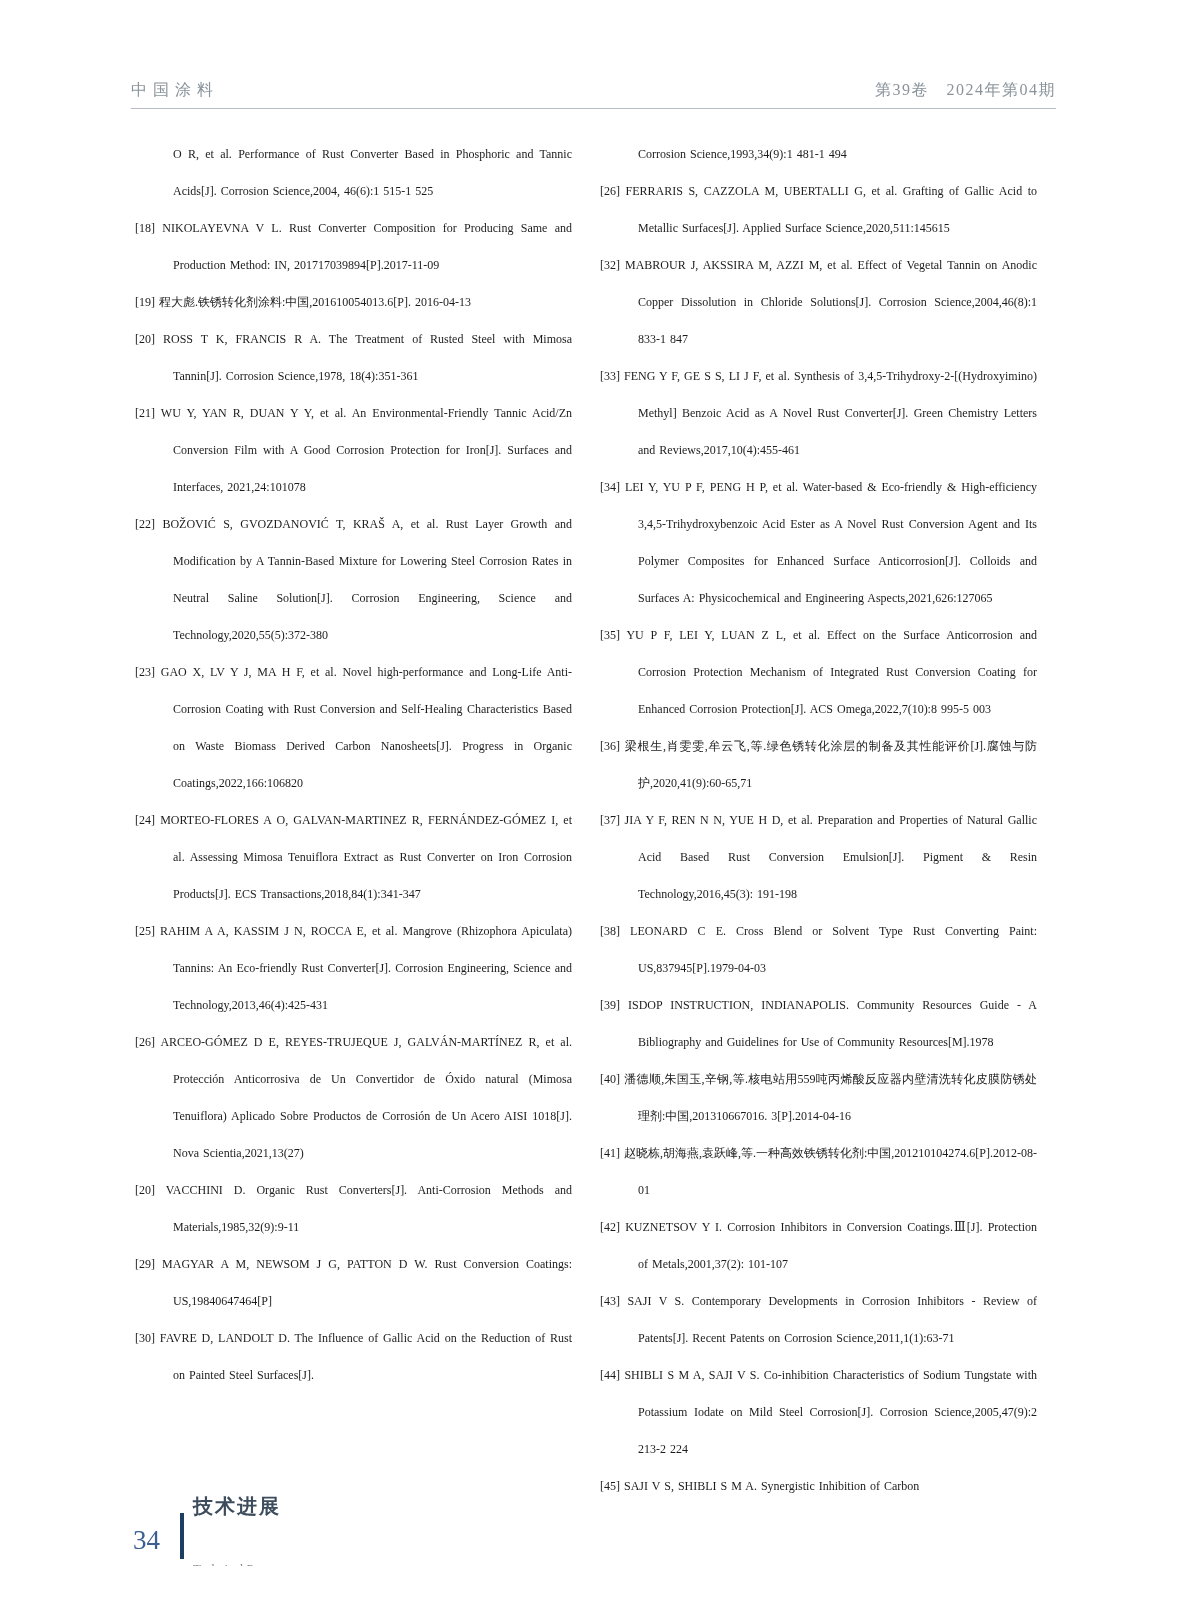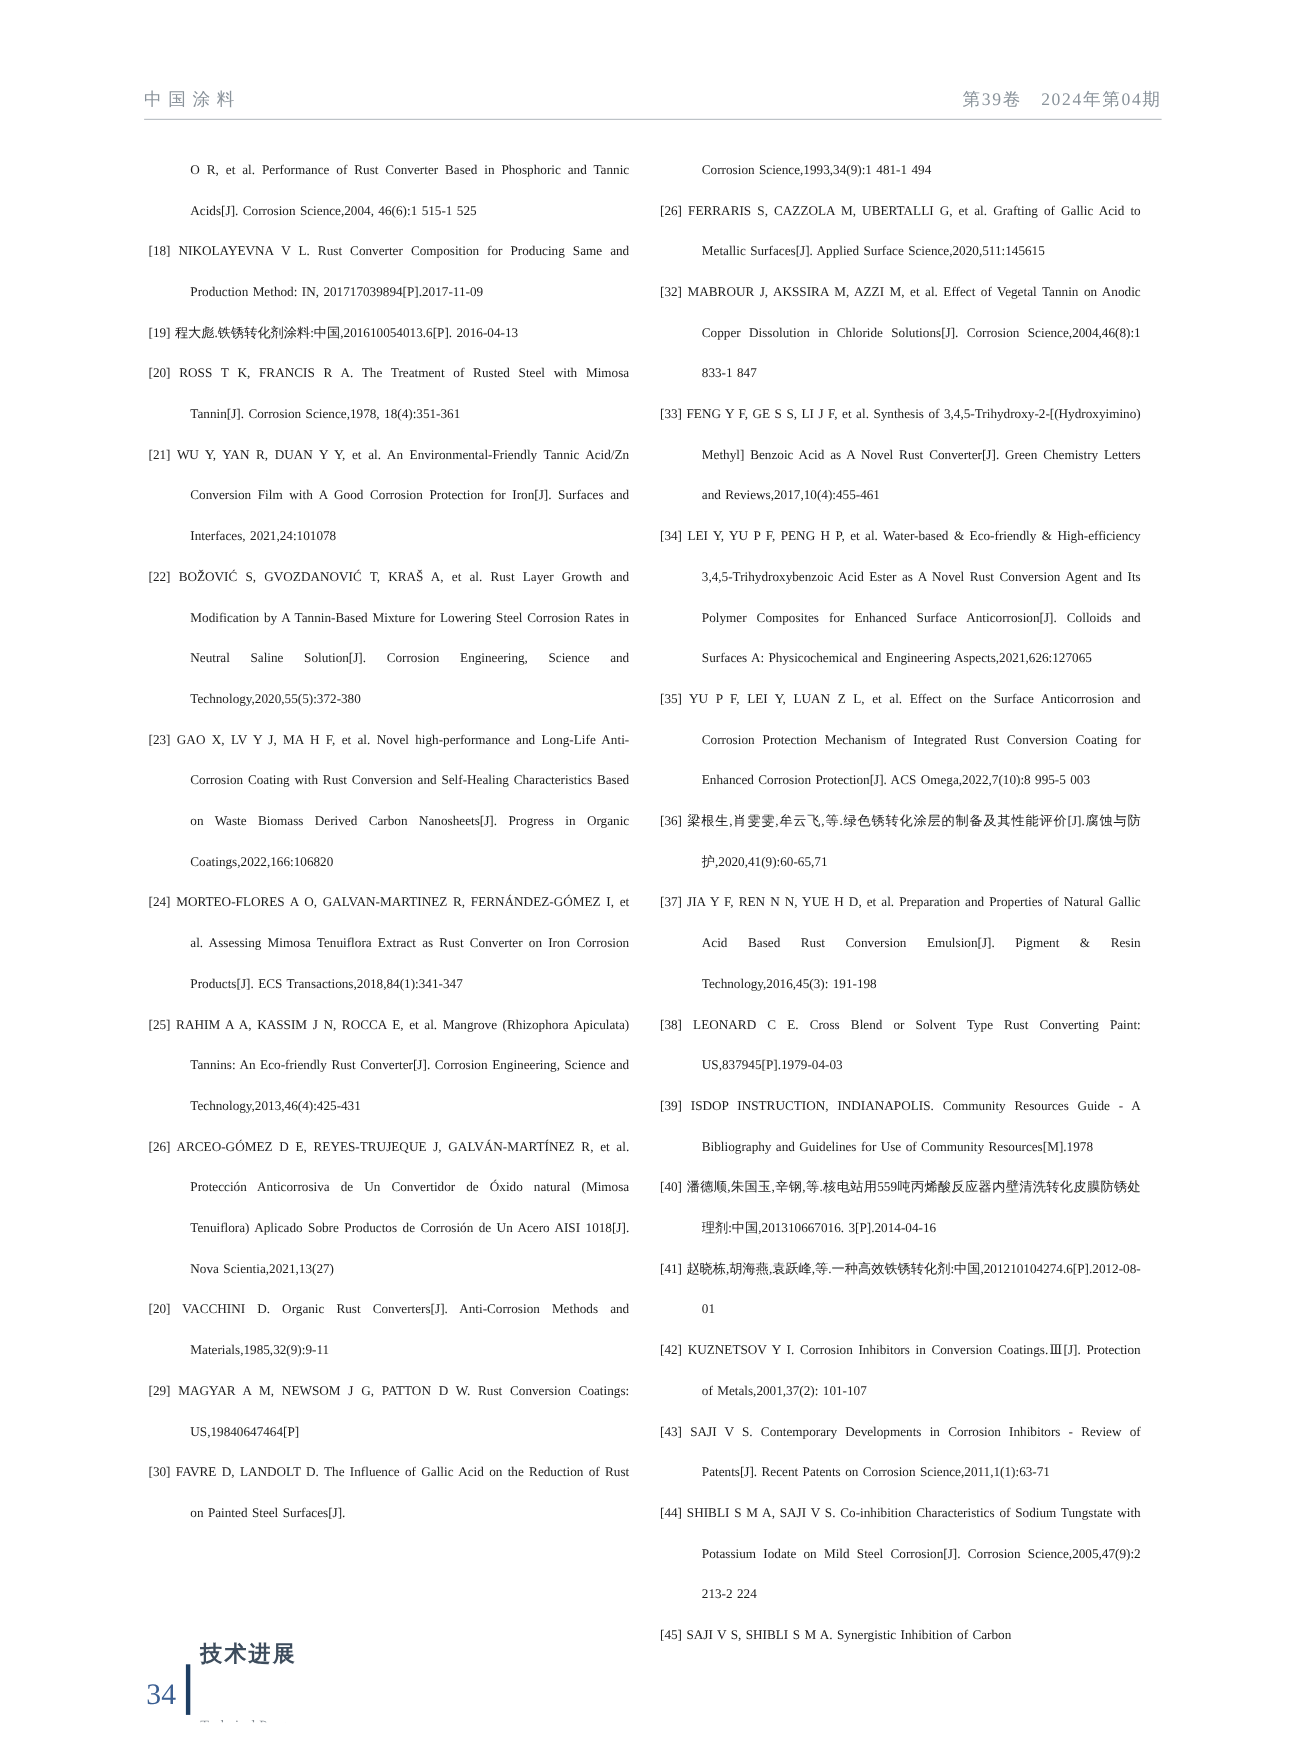--- a/index.html
+++ b/index.html
@@ -53,33 +53,33 @@
   .ftr {
     position: absolute;
     left: 133px;
     top: 1494px;
     display: flex;
     align-items: center;
   }
   .pageno {
     font-size: 27px;
     color: #3b5f92;
-    margin-right: 9px;
+    margin-right: 20px;
     line-height: 1;
     padding-top: 10px;
   }
   .fbar {
     width: 4px;
     height: 46px;
     background: #1d3e63;
     margin-right: 9px;
   }
   .ftexts { display: flex; flex-direction: column; justify-content: center; }
   .sec-zh {
-    font-family: Liberation Mono, monospace;
+    font-family: Liberation Serif, serif;
     font-size: 20px;
     font-weight: bold;
     color: #3d4c5c;
     letter-spacing: 2px;
     line-height: 24px;
   }
   .sec-en {
     font-size: 13px;
     color: #848b92;
     line-height: 17px;

